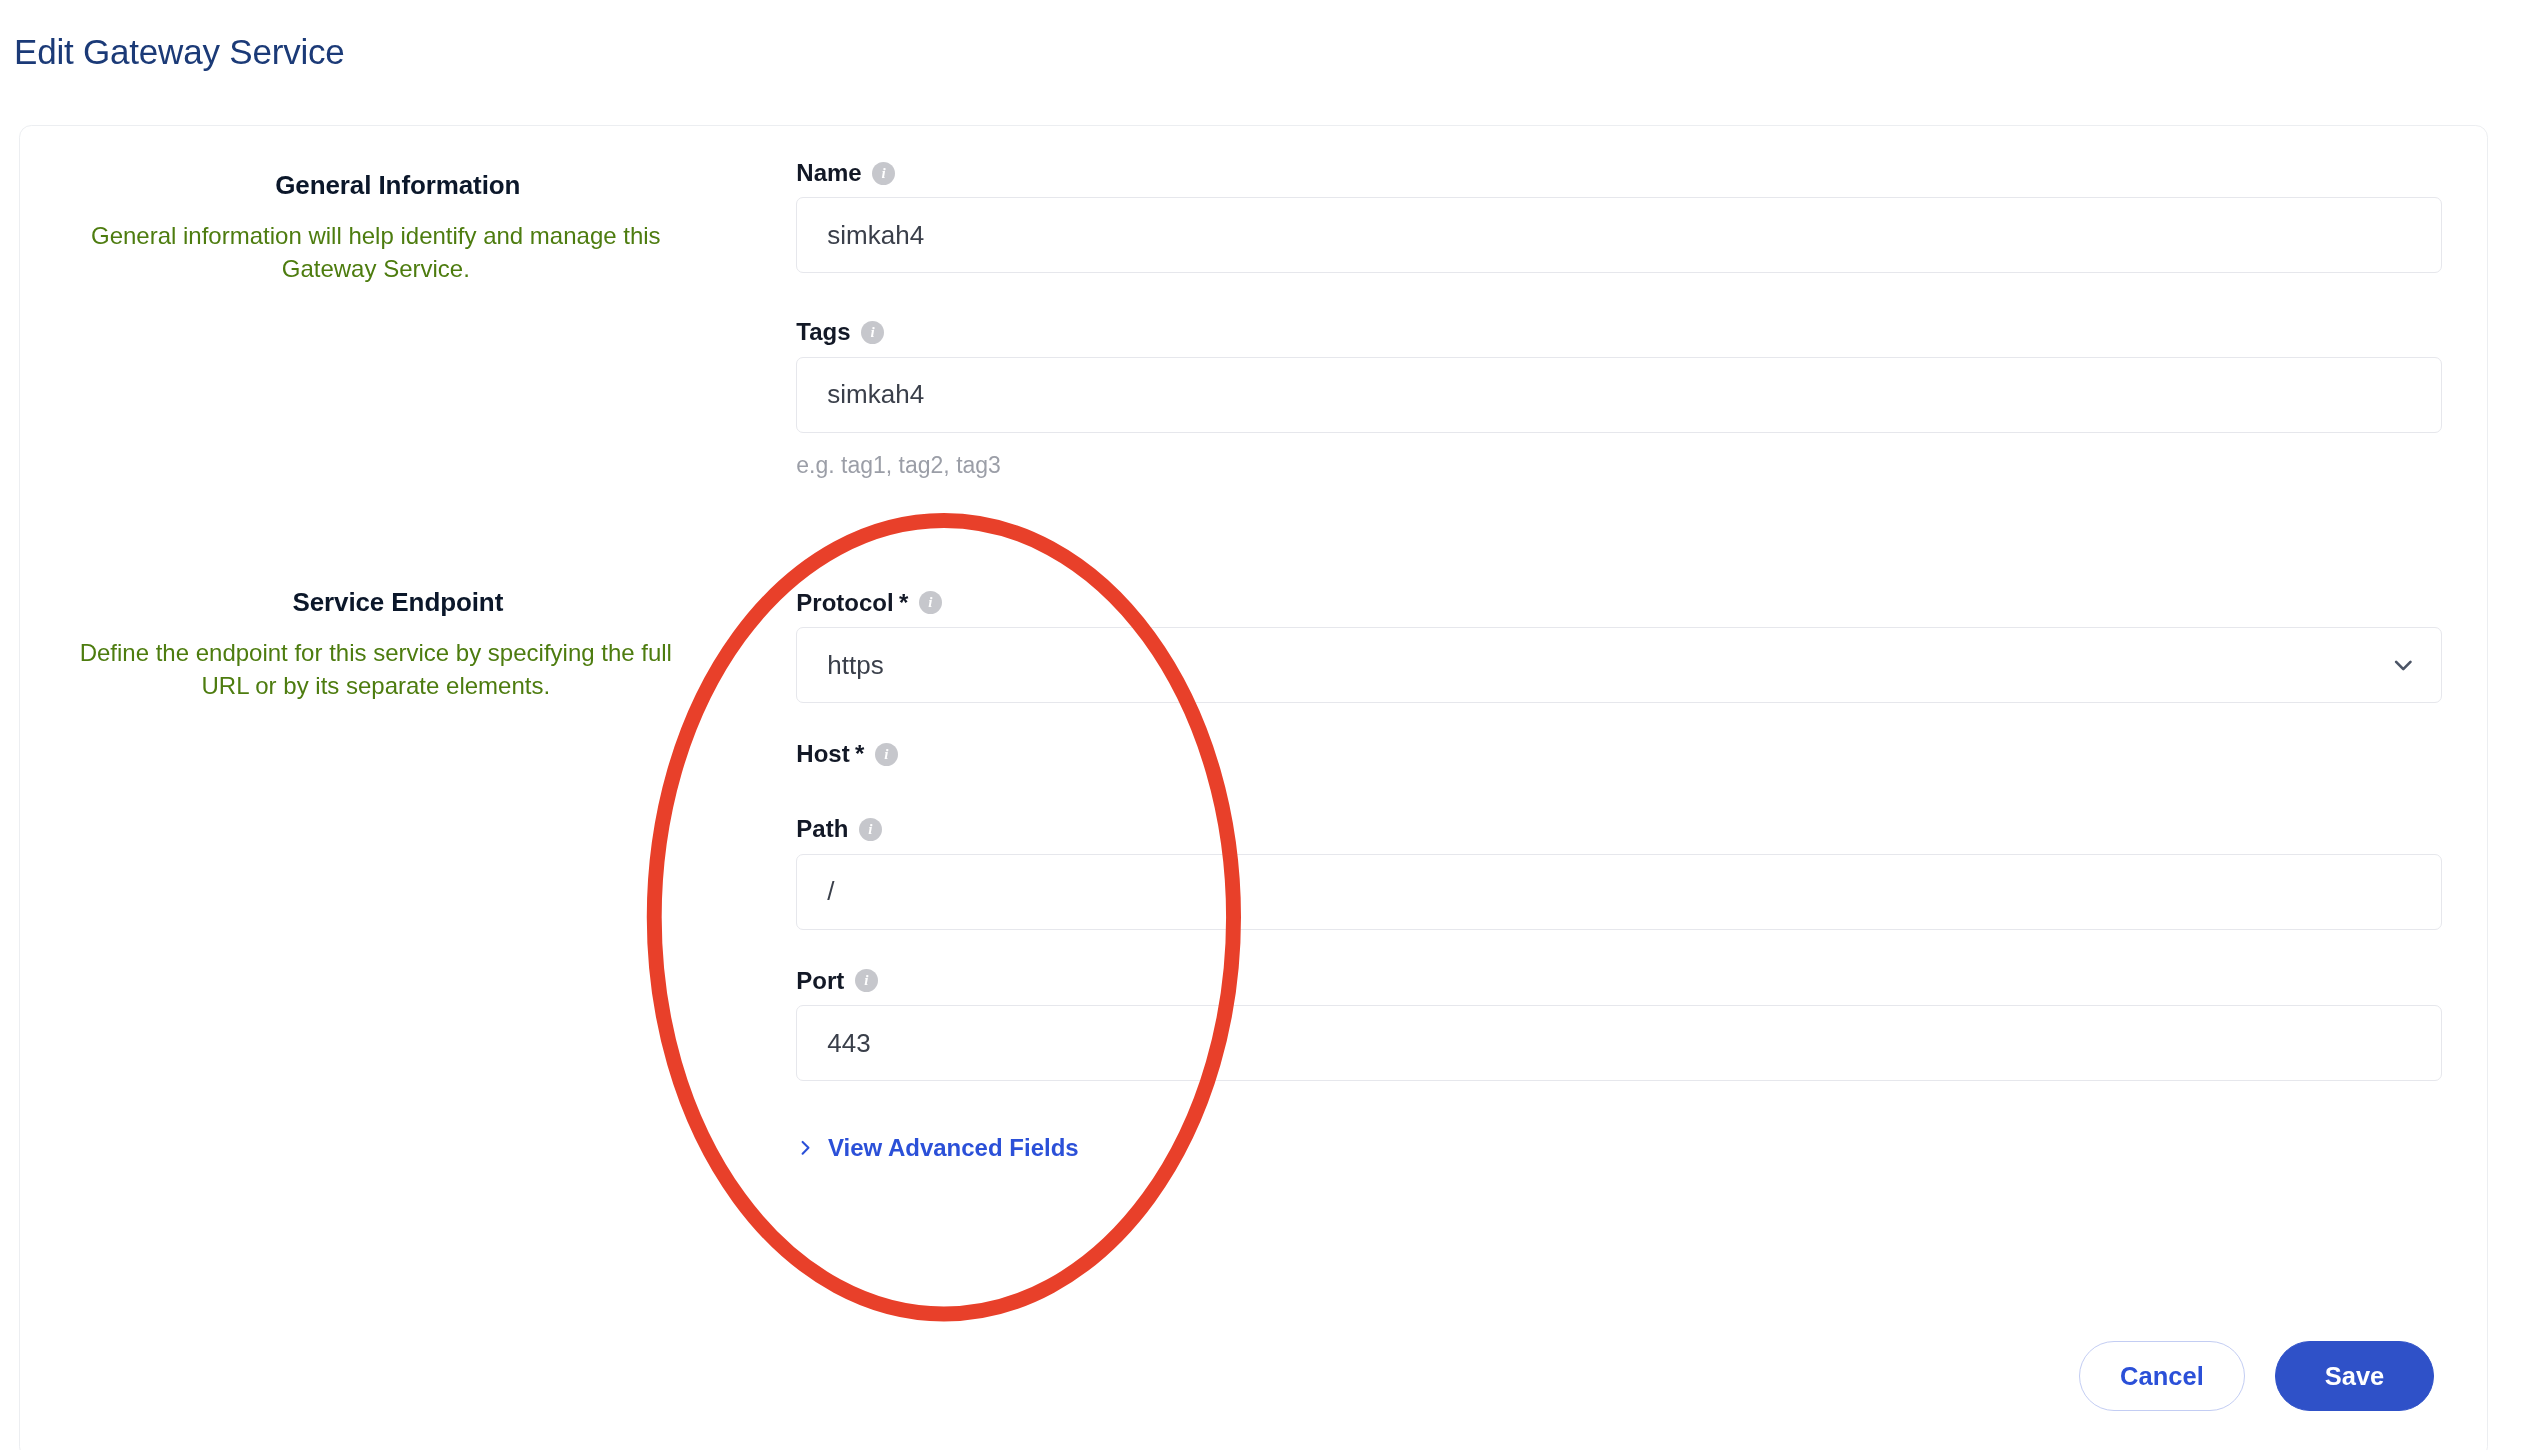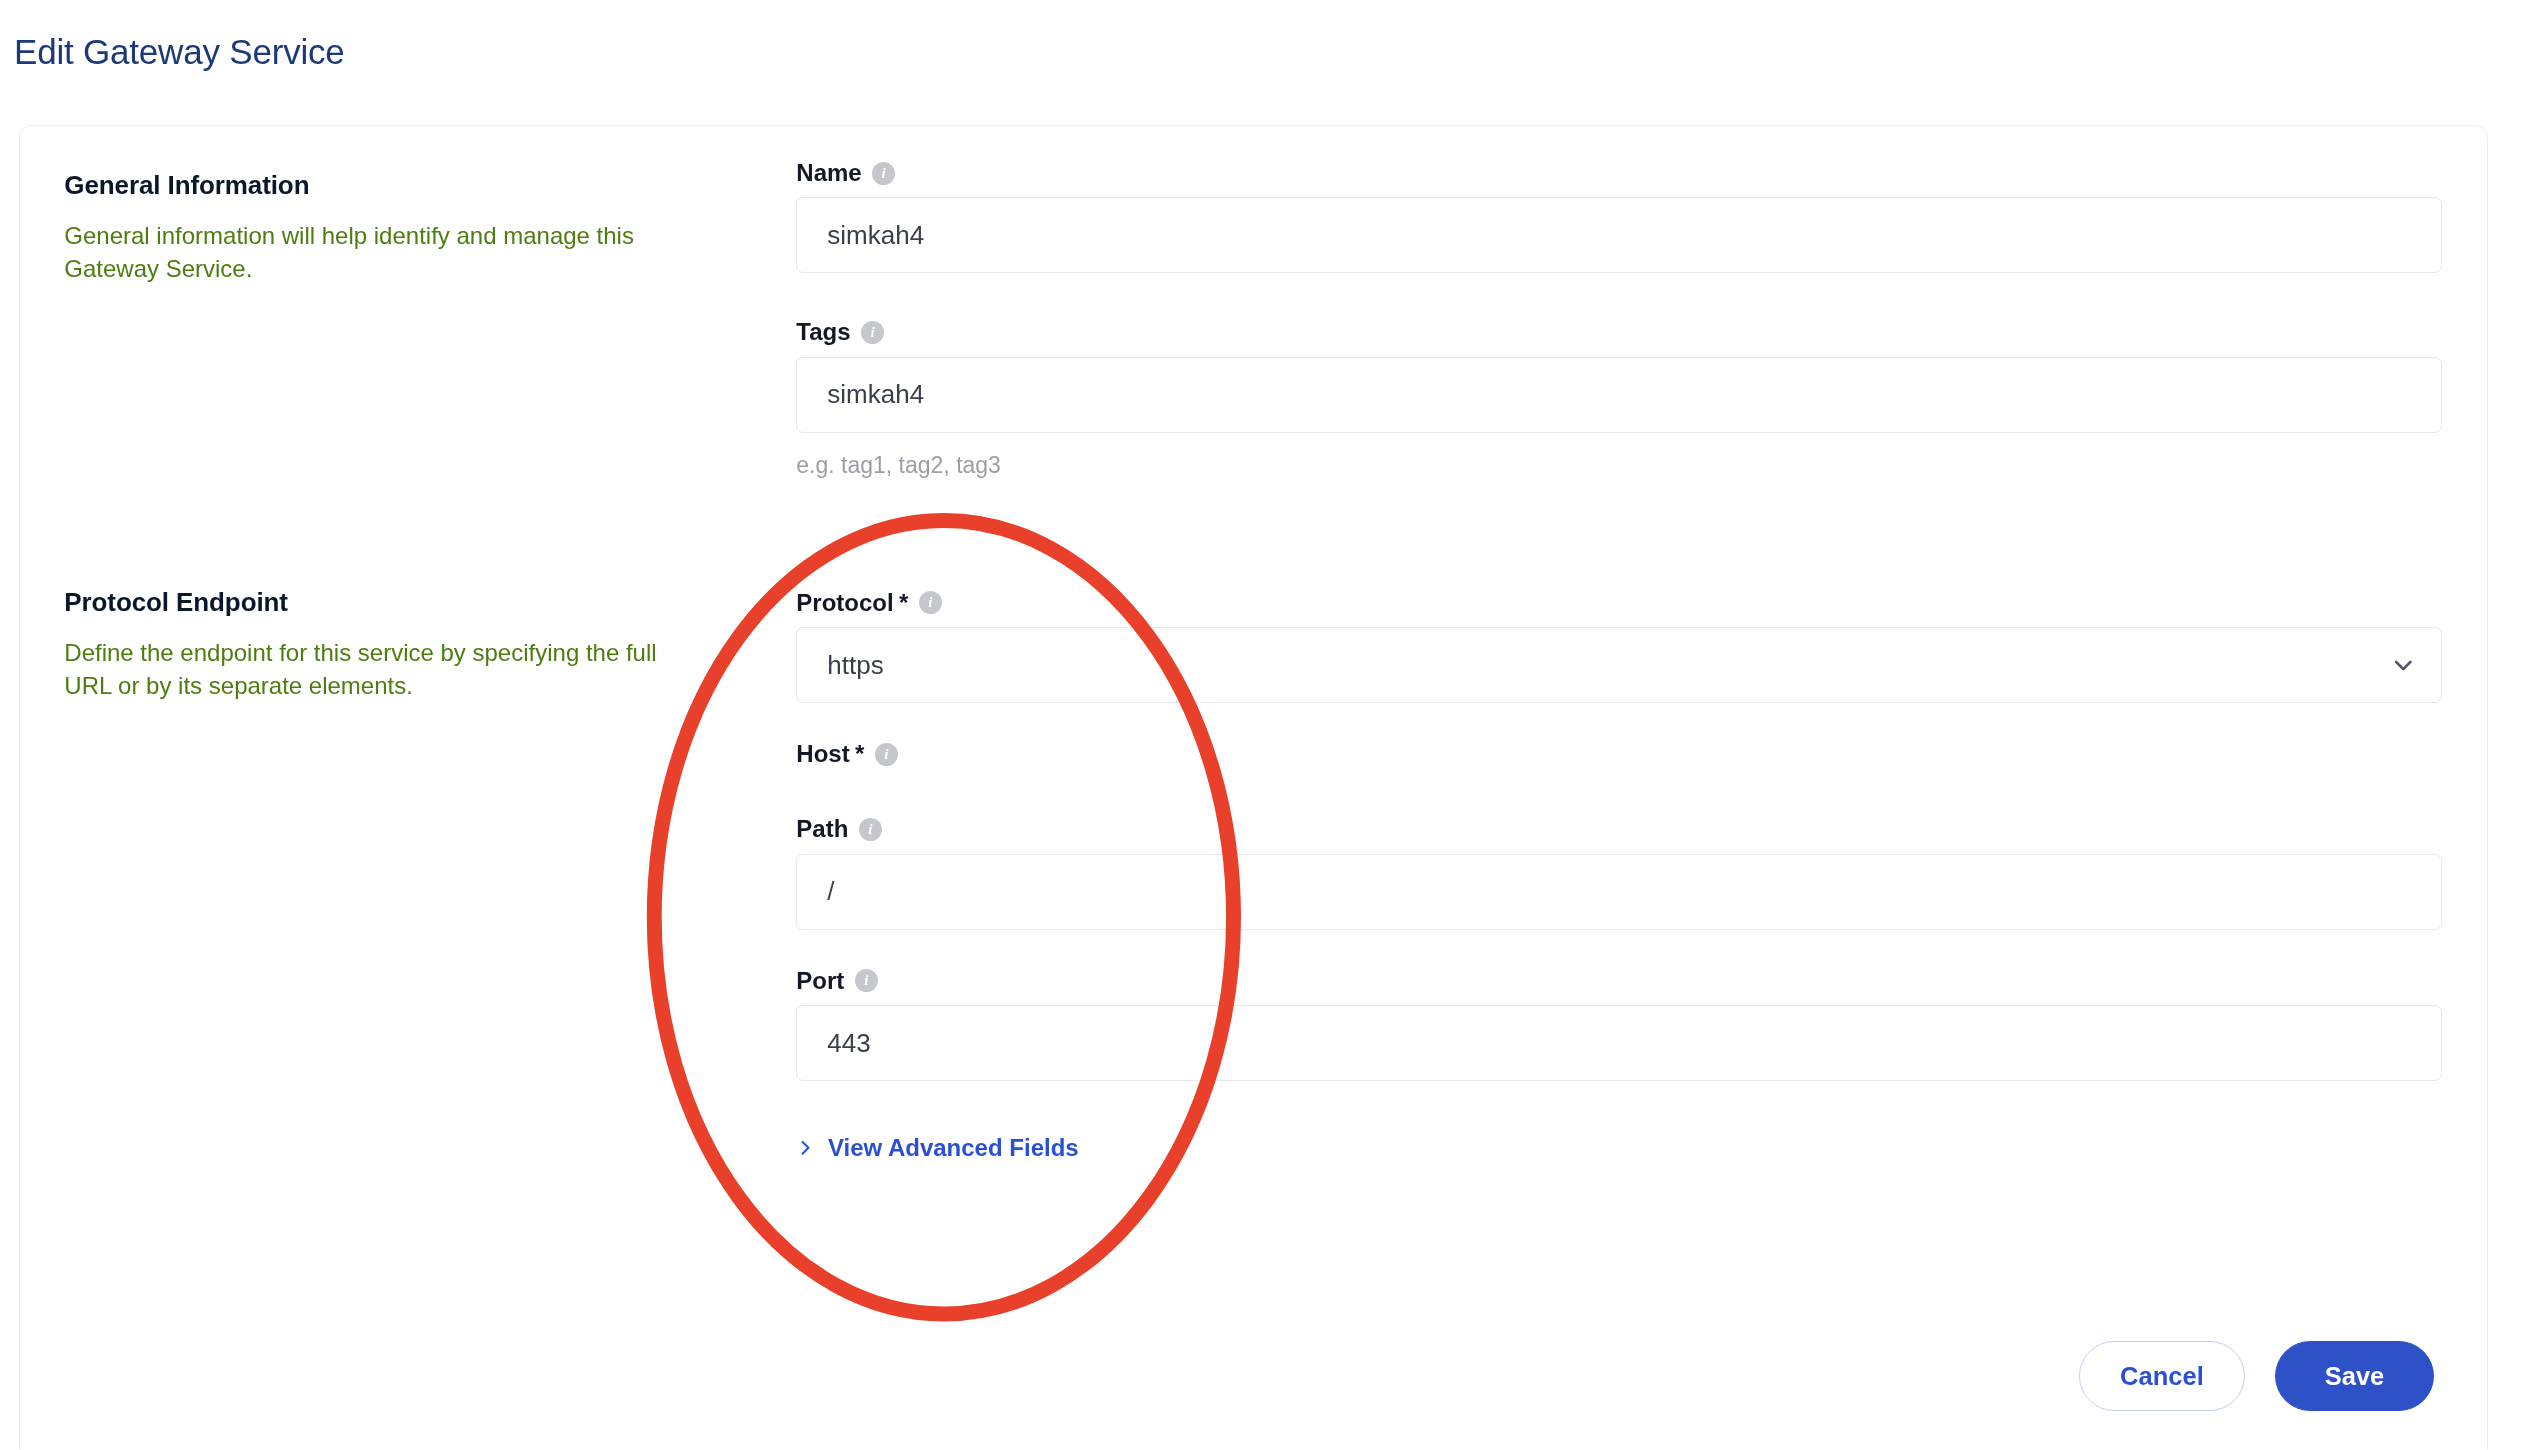--- a/index.html
+++ b/index.html
@@ -51,20 +51,21 @@
     background: linear-gradient(180deg, rgba(245,246,248,0) 0%, rgba(243,244,247,0.95) 60%, rgba(240,241,245,1) 100%);
     border-radius: 16px 16px 0 0;
     filter: blur(1.8px);
   }
 
   
   .section-left {
     position: absolute;
     width: 667px;
     left: 44px;
+    text-align: center;
   }
   .section-left.general { top: 44px; }
   .section-left.endpoint { top: 461px; }
 
   .section-heading {
     font-size: 26px;
     font-weight: bold;
     color: #0b172a;
     margin: 0 0 17.6px 0;
     letter-spacing: -0.1px;
@@ -225,21 +226,21 @@
   <div class="card-shadow-sliver"></div>
 
   <div class="card">
 
     <div class="section-left general">
       <h2 class="section-heading">General Information</h2>
       <p class="section-desc">General information will help identify and manage this Gateway Service.</p>
     </div>
 
     <div class="section-left endpoint">
-      <h2 class="section-heading">Protocol Endpoint</h2>
+      <h2 class="section-heading">Service Endpoint</h2>
       <p class="section-desc">Define the endpoint for this service by specifying the full URL or by its separate elements.</p>
     </div>
 
     <div class="form-col">
 
       
       <div class="field">
         <div class="field-label">
           <span>Name</span>
           <span class="info-icon">i</span>

